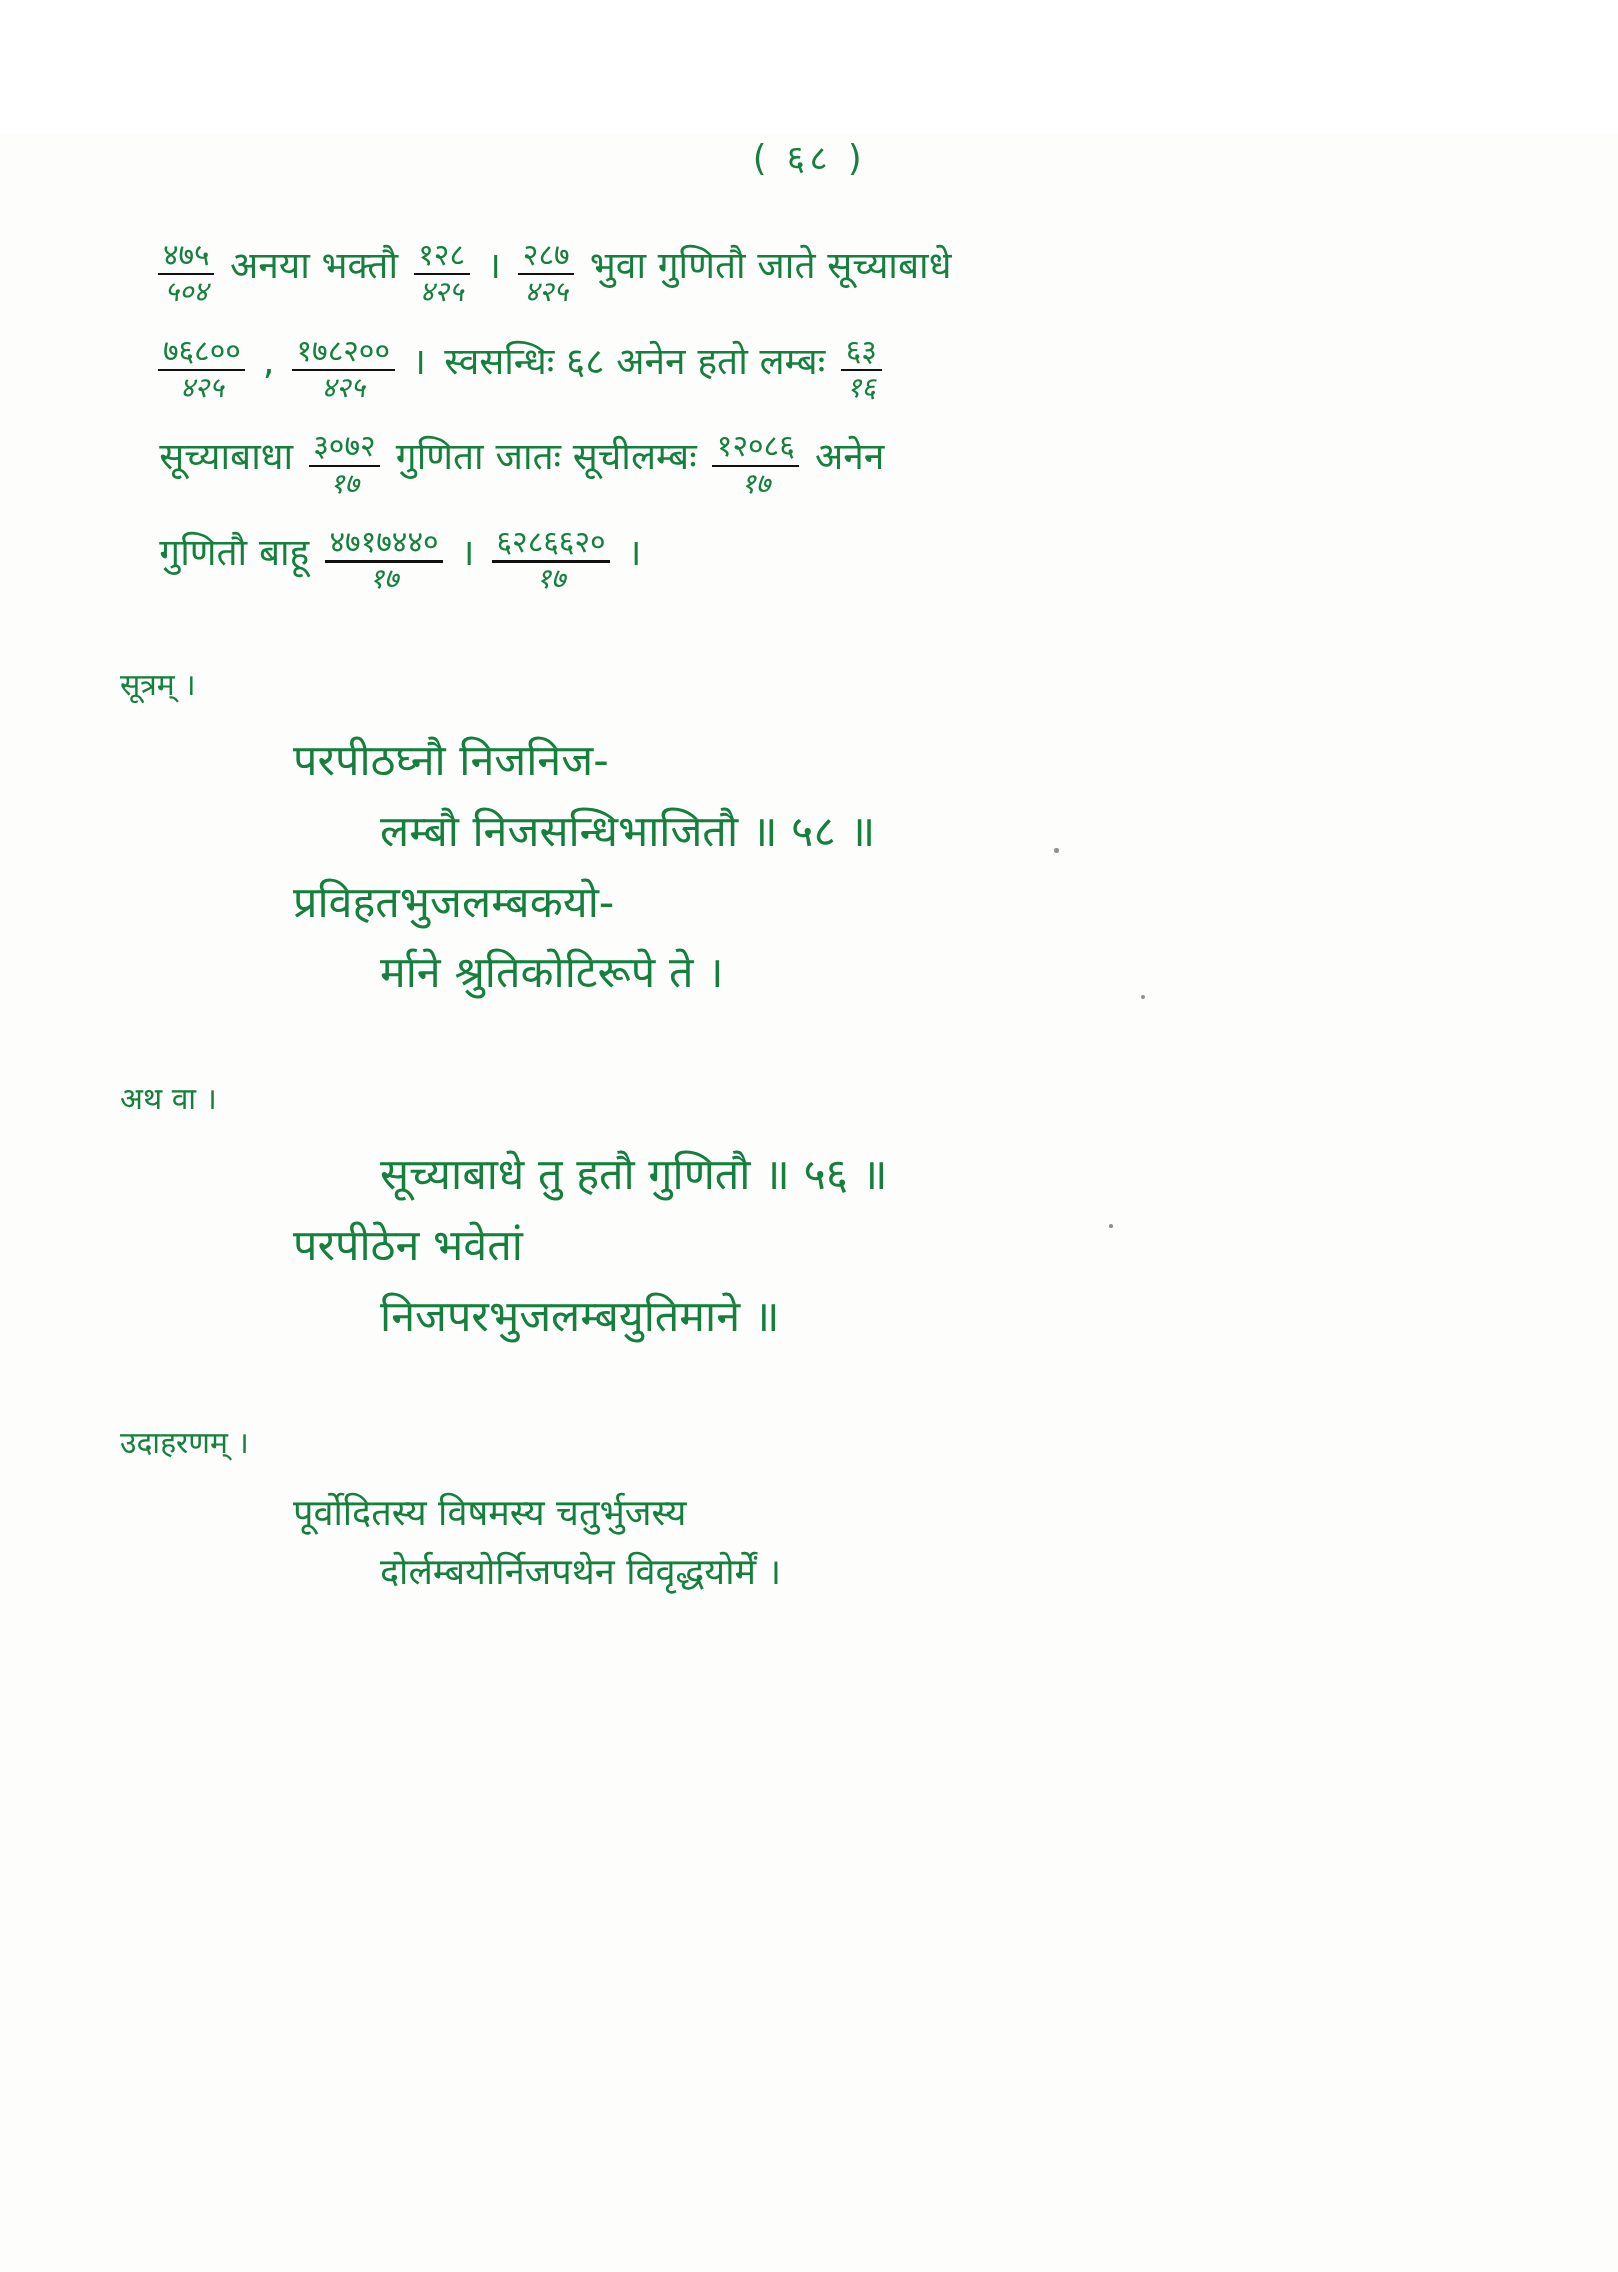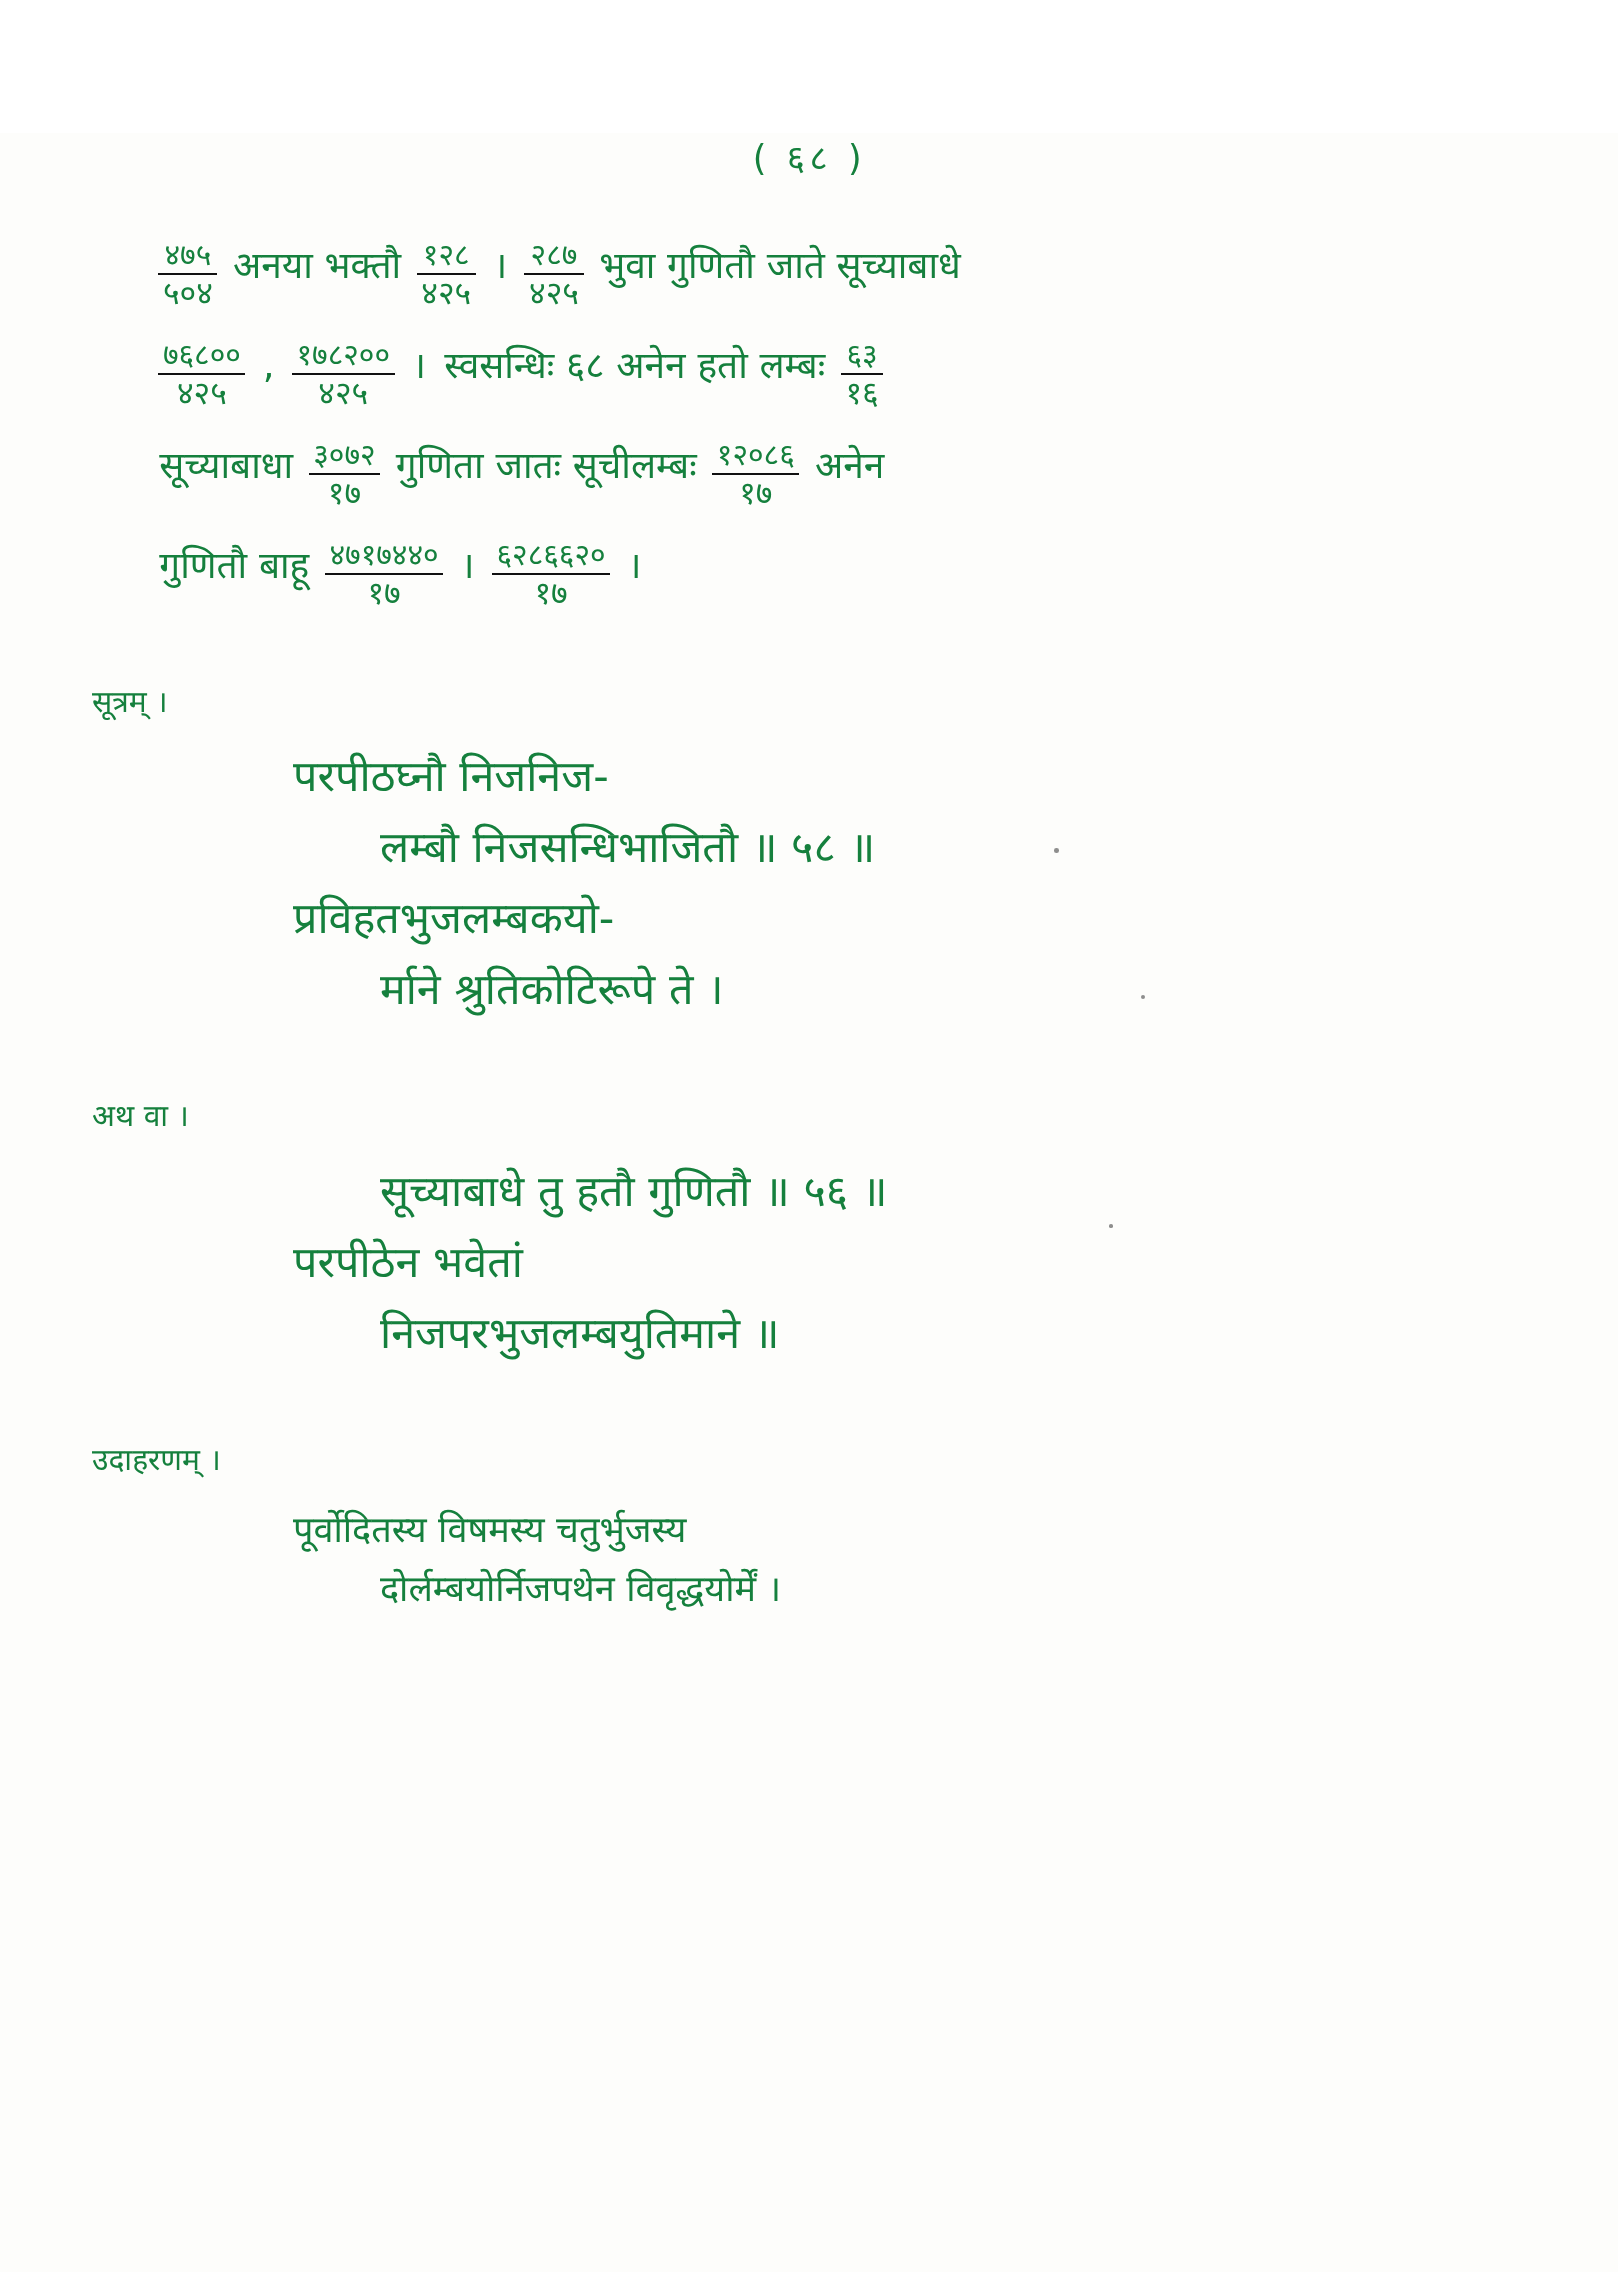--- a/index.html
+++ b/index.html
@@ -71,34 +71,35 @@
     padding: 0 4.6px;
   }
   .frac .bar {
     width: 100%;
     min-width: 41px;
     height: 2.3px;
     background: #111;
     margin: 2.8px 0 1.8px 0;
   }
   .frac .den {
-    font-size: 32px;
+    font-size: 28px;
     line-height: 1.05;
     padding: 0 4.6px;
+    font-style: italic;
   }
   .danda {
     font-size: 37px;
     margin: 0 10px;
   }
 
   
   .label-line {
     font-size: 30px;
     margin: 69px 0 18.3px 0;
-    padding-left: 92px;
+    padding-left: 120px;
   }
 
   
   .verse {
     margin: 18.3px 0 0 0;
   }
   .verse .v-line {
     font-size: 43px;
     line-height: 1.65;
     padding-left: 293px;

